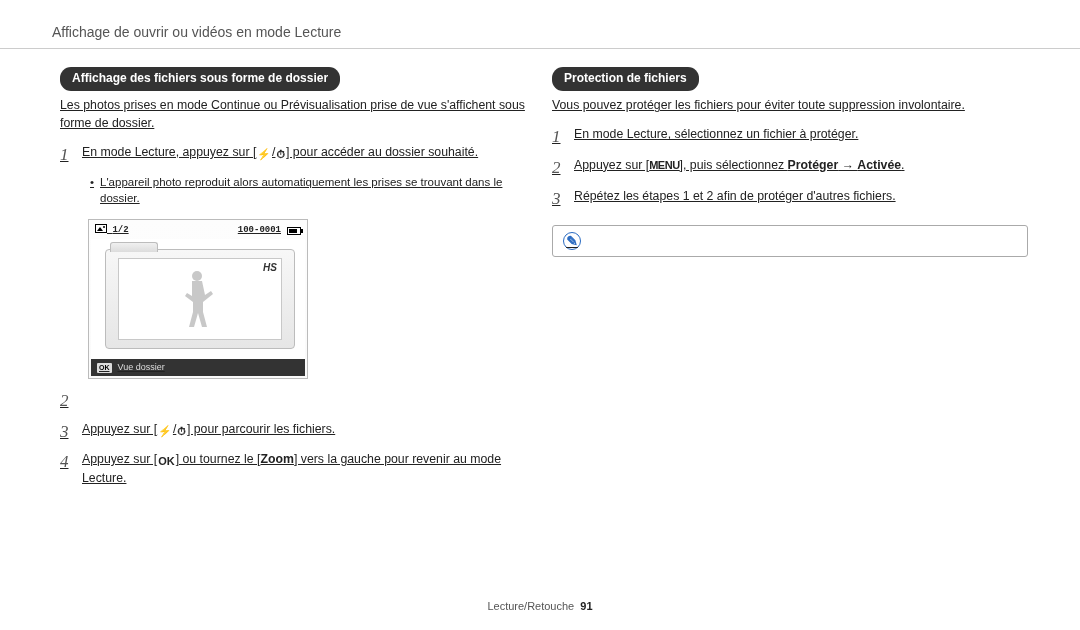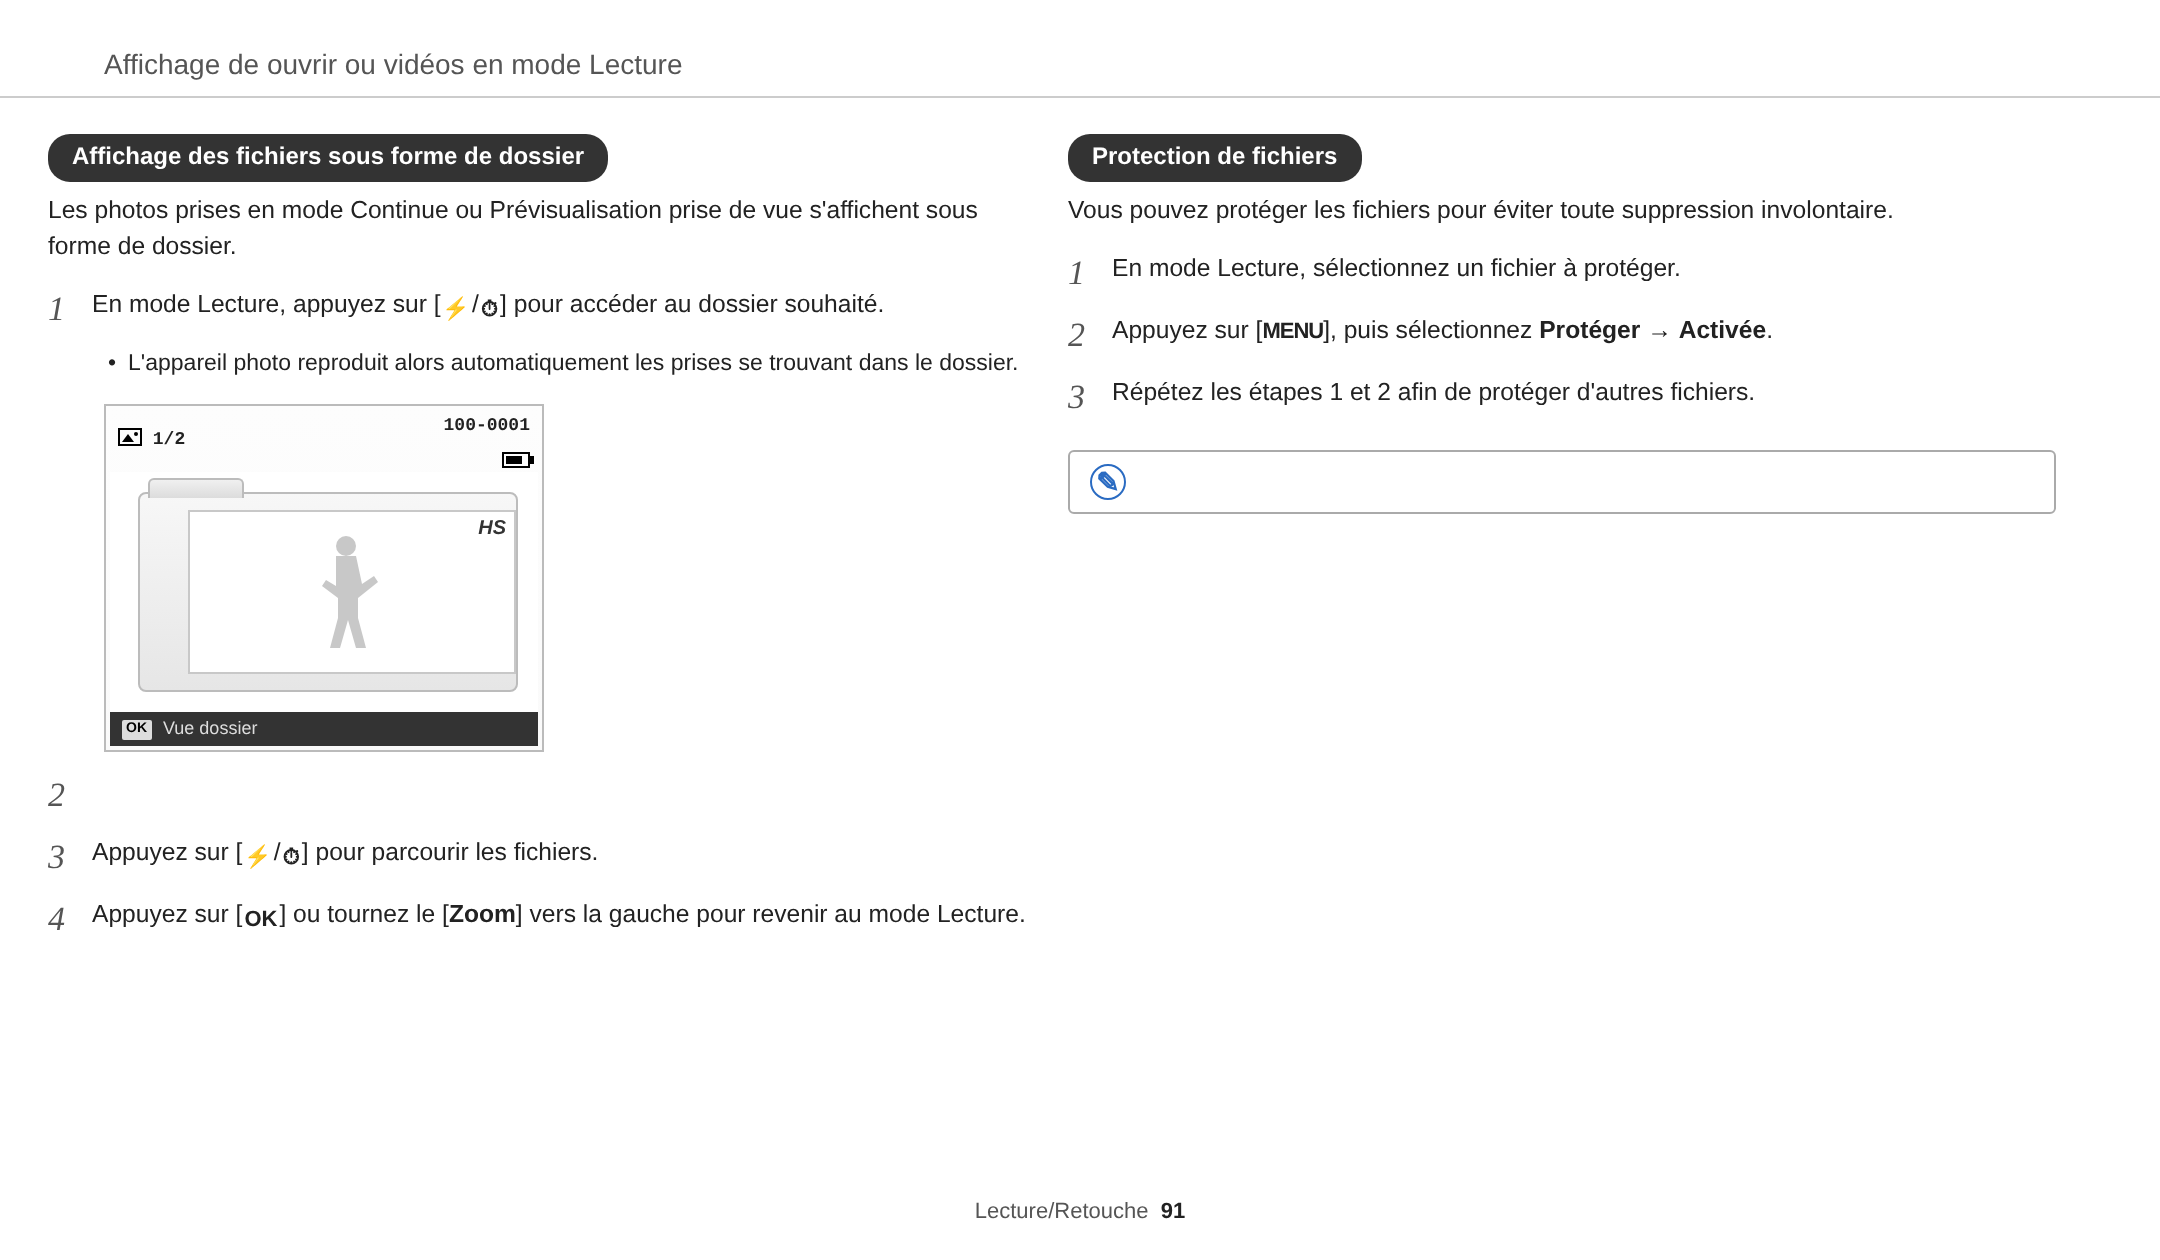--- a/index.html
+++ b/index.html
@@ -12,22 +12,23 @@
     color: #222;
   }
   .page-header {
     font-size: 14px;
     color: #555;
     padding: 24px 52px 8px 52px;
     border-bottom: 1px solid #ccc;
   }
   .content {
     display: flex;
-    padding: 18px 52px 0 24px;
+    padding: 18px 52px 0 60px;
     gap: 16px;
+    text-decoration: underline;
   }
   .col {
     flex: 1;
     font-size: 12.3px;
     line-height: 1.45;
   }
   .pill {
     display: inline-block;
     background: #333;
     color: #fff;
@@ -108,21 +109,21 @@
   }
   .lcd-top {
     display: flex;
     justify-content: space-between;
     align-items: center;
     font-family: "Courier New", monospace;
     font-weight: 700;
     font-size: 9px;
     padding: 2px 4px;
   }
-  .lcd-top .right-group { display: flex; gap: 6px; align-items: flex-end; flex-direction: column; }
+  .lcd-top .right-group { display: flex; gap: 6px; align-items: center; }
   .folder-area {
     position: relative;
     height: 120px;
     background: #fff;
   }
   .folder {
     position: absolute;
     left: 14px; top: 10px;
     width: 190px; height: 100px;
     background: linear-gradient(#f7f7f7,#e6e6e6);
@@ -133,21 +134,21 @@
     position: absolute;
     top: -8px; left: 4px;
     width: 48px; height: 10px;
     background: linear-gradient(#f0f0f0,#dcdcdc);
     border: 1px solid #bcbcbc;
     border-bottom: none;
     border-radius: 3px 3px 0 0;
   }
   .photo {
     position: absolute;
-    left: 24px; top: 8px;
+    left: 12px; top: 8px;
     width: 164px; height: 82px;
     background: #fff;
     border: 1px solid #c8c8c8;
   }
   .hs-badge {
     position: absolute;
     top: 2px; right: 4px;
     font-family: Arial, sans-serif;
     font-weight: 900;
     font-style: italic;

